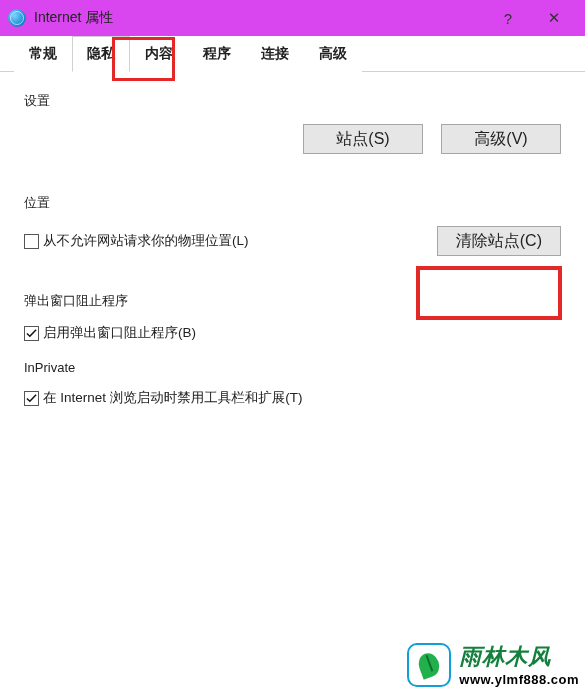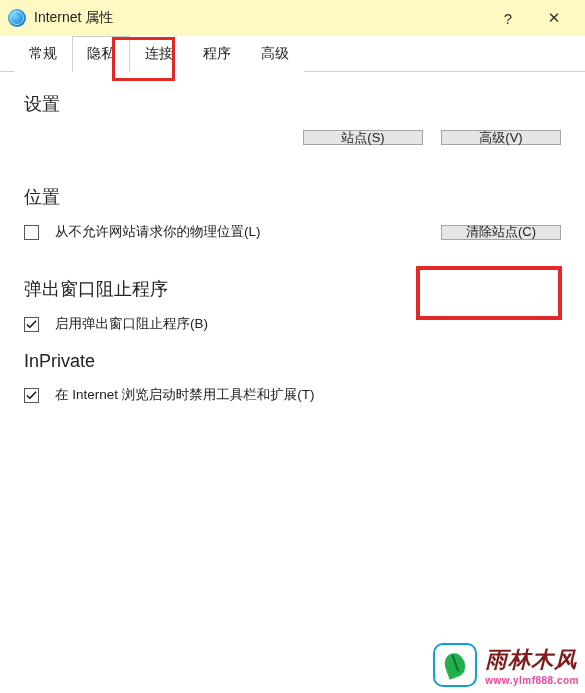--- a/index.html
+++ b/index.html
@@ -10,21 +10,21 @@
     width: 585px;
     height: 693px;
     overflow: hidden;
     position: relative;
   }
   .titlebar {
     display: flex;
     align-items: center;
     height: 36px;
     padding: 0 8px;
-    background: #fef9c3;
+    background: #d946ef;
   }
   .titlebar .icon {
     width: 18px; height: 18px;
     margin-right: 8px;
     border-radius: 50%;
     background: radial-gradient(circle at 35% 35%, #7fd4ff 0%, #1e90d8 60%, #0b5a8a 100%);
     position: relative;
   }
   .titlebar .icon::after {
     content: "";
@@ -47,20 +47,21 @@
     font-size: 15px;
     color: #333;
     cursor: pointer;
   }
   .tabs {
     display: flex;
     border-bottom: 1px solid #d0d0d0;
     padding: 0 14px;
     gap: 0;
     position: relative;
+    font-weight: bold;
   }
   .tab {
     padding: 8px 14px 8px;
     font-size: 14px;
     color: #222;
     cursor: pointer;
     border: 1px solid transparent;
     margin-bottom: -1px;
     background: #ffffff;
   }
@@ -70,49 +71,49 @@
   }
   .tab-highlight {
     position: absolute;
     border: 3px solid #e32828;
     pointer-events: none;
   }
   .content {
     padding: 14px 24px 0 24px;
   }
   .section-label {
-    font-size: 18px;
+    font-size: 13px;
     color: #222;
     margin: 6px 0 14px 0;
   }
   .row {
     display: flex;
     align-items: center;
   }
   .row.right {
     justify-content: flex-end;
     gap: 18px;
   }
   .btn {
     min-width: 120px;
-    height: 15px;
+    height: 30px;
     border: 1px solid #a6a6a6;
     background: #e6e6e6;
-    font-size: 13px;
+    font-size: 16px;
     color: #222;
     cursor: pointer;
     display: inline-flex;
     align-items: center;
     justify-content: center;
     padding: 0 18px;
   }
   .cb-row {
     display: flex;
     align-items: center;
-    gap: 16px;
+    gap: 4px;
     font-size: 13.5px;
     color: #222;
   }
   .cb {
     width: 15px; height: 15px;
     border: 1px solid #555;
     background: #fff;
     display: inline-flex;
     align-items: center;
     justify-content: center;
@@ -163,47 +164,48 @@
     background: #0d6e2d;
   }
   .wm-text {
     display: flex;
     flex-direction: column;
   }
   .wm-cn {
     font-size: 22px;
     font-weight: 900;
     font-style: italic;
-    color: #7f1d1d;
+    color: #15803d;
     text-shadow: 1px 1px 0 #fff;
     letter-spacing: 1px;
   }
   .wm-url {
-    font-size: 10px;
+    font-size: 13px;
     font-weight: bold;
-    color: #ec4899;
+    color: #000000;
     text-align: right;
     letter-spacing: 0.5px;
   }
 </style>
 </head>
 <body>
 
 <div class="titlebar">
   <span class="icon"></span>
   <span class="title">Internet 属性</span>
   <div class="ctrl">?</div>
   <div class="ctrl">✕</div>
 </div>
 
 <div class="tabs">
   <div class="tab">常规</div>
   <div class="tab active">隐私</div>
+  <div class="tab">内容</div>
+  <div class="tab">程序</div>
   <div class="tab">连接</div>
-  <div class="tab">程序</div>
   <div class="tab">高级</div>
 </div>
 
 <div class="tab-highlight" style="left:112px; top:37px; width:63px; height:44px; position:absolute;"></div>
 
 <div class="content">
 
   <div class="section-label">设置</div>
   <div class="row right" style="margin-bottom:8px;">
     <button class="btn">站点(S)</button>

